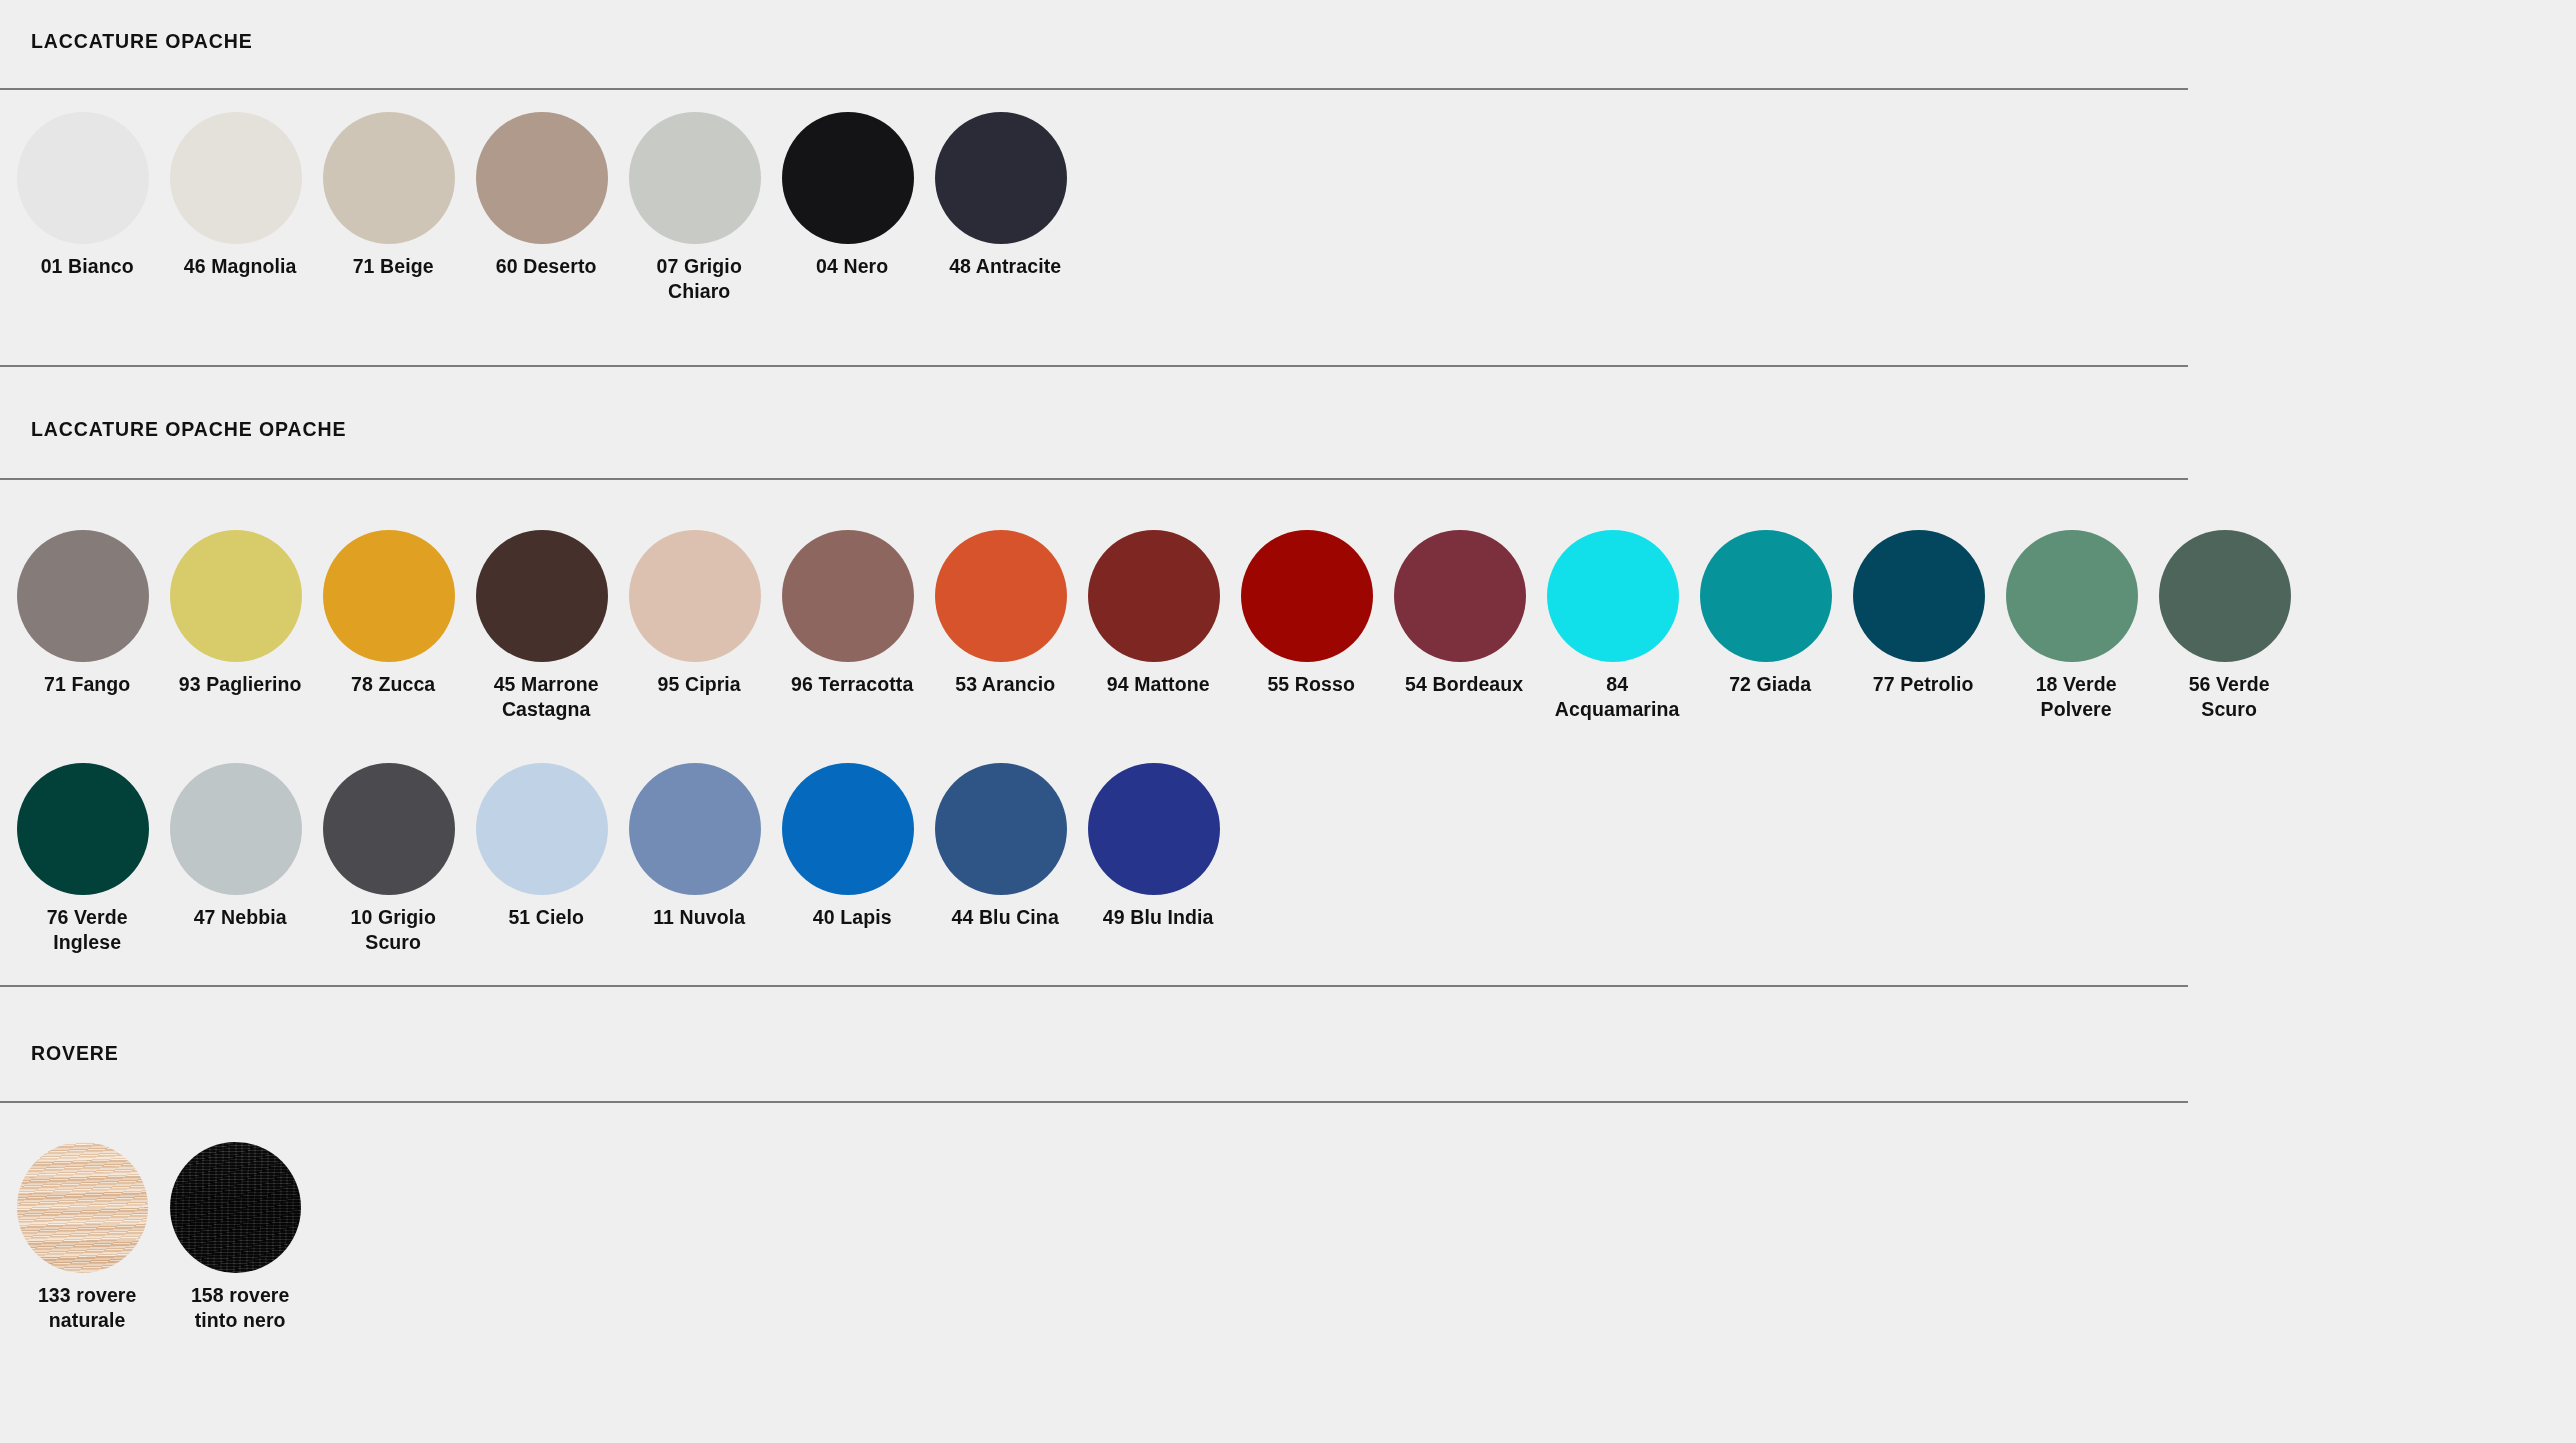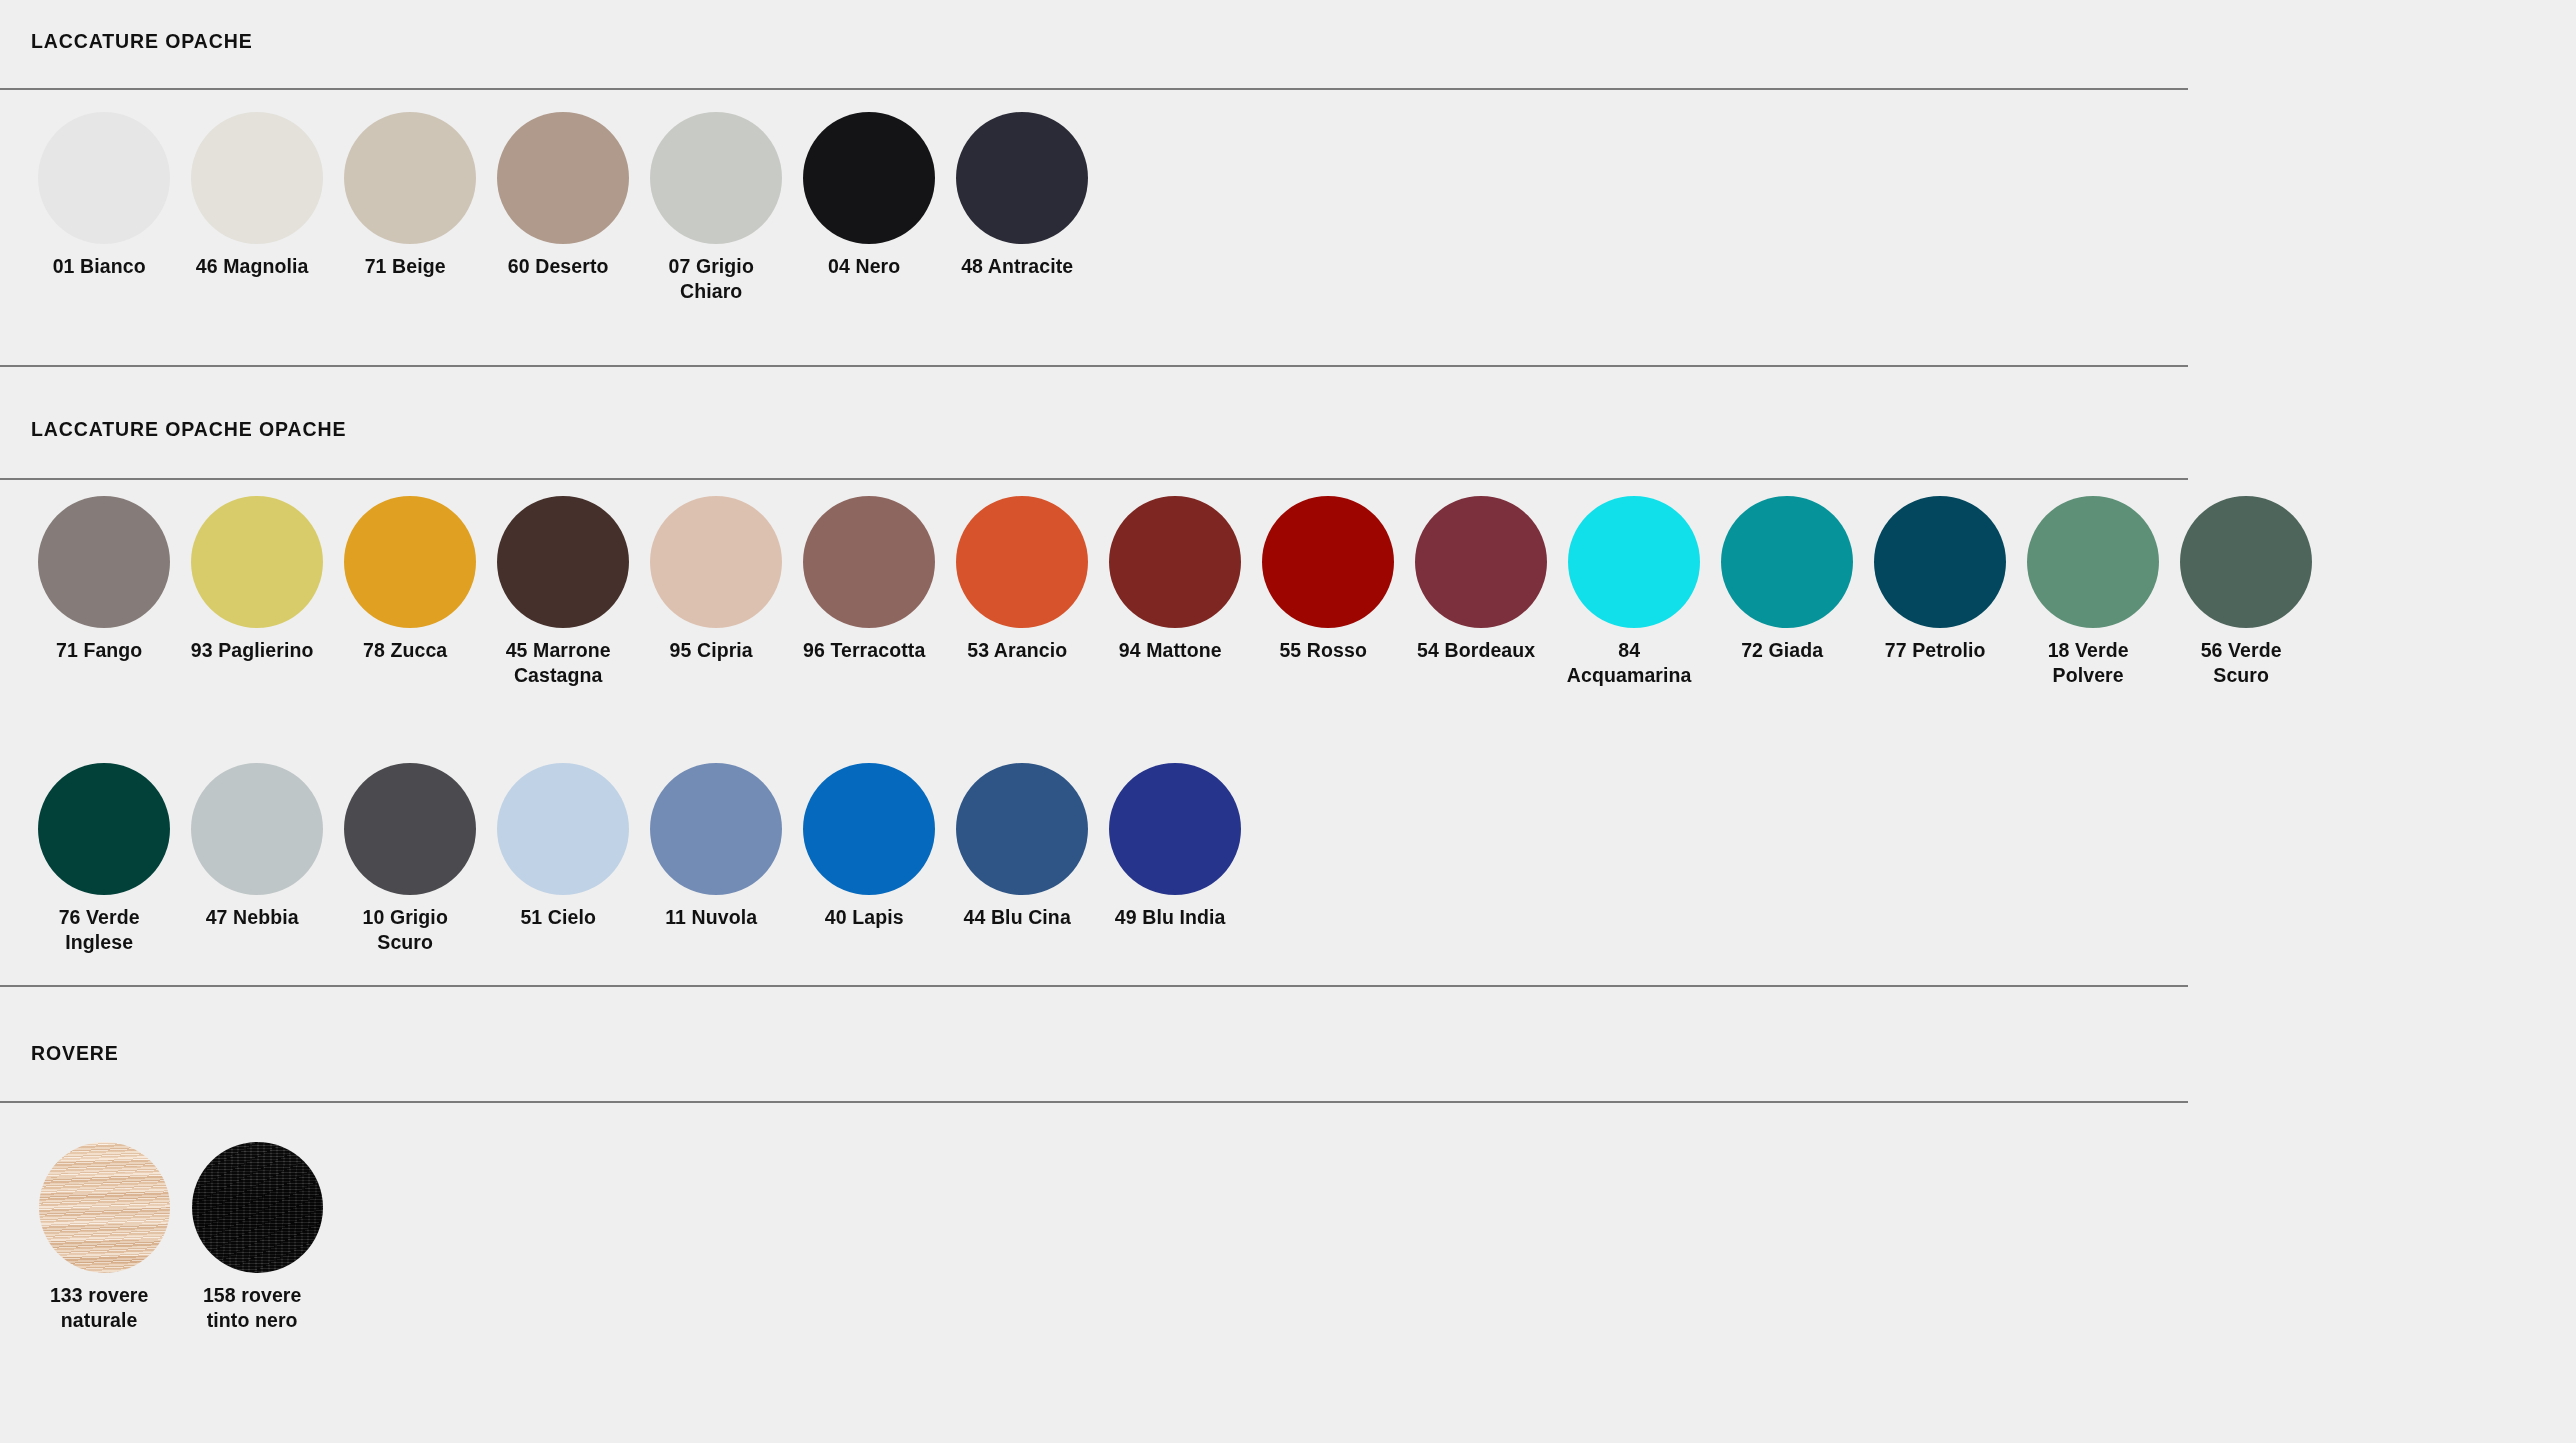--- a/index.html
+++ b/index.html
@@ -40,21 +40,21 @@
     display: flex;
     flex-direction: row;
     align-items: flex-start;
   }
 
   .swatch {
     width: 153px;
     box-sizing: border-box;
     display: flex;
     flex-direction: column;
-    align-items: flex-end;
+    align-items: flex-start;
     flex: 0 0 153px;
   }
   .swatch .dot {
     width: 132px;
     height: 132px;
     border-radius: 50%;
     display: block;
   }
   .swatch .dot.wood {
     width: 131px;
@@ -146,21 +146,21 @@
         <span class="label">04 Nero</span>
       </div>
       <div class="swatch">
         <span class="dot" style="background: rgb(42, 43, 54);"></span>
         <span class="label">48 Antracite</span>
       </div>
     </div>
     <div class="section-title" style="top: 418px;">LACCATURE OPACHE OPACHE</div>
     <div class="divider" style="top: 478px;"></div>
     <div class="divider" style="top: 985px;"></div>
-    <div class="swatch-row" style="top: 496px; left: 16.7px;">
+    <div class="swatch-row" style="top: 530px; left: 16.7px;">
       <div class="swatch">
         <span class="dot" style="background: rgb(133, 123, 120);"></span>
         <span class="label">71 Fango</span>
       </div>
       <div class="swatch">
         <span class="dot" style="background: rgb(216, 204, 106);"></span>
         <span class="label">93 Paglierino</span>
       </div>
       <div class="swatch">
         <span class="dot" style="background: rgb(224, 160, 33);"></span>

